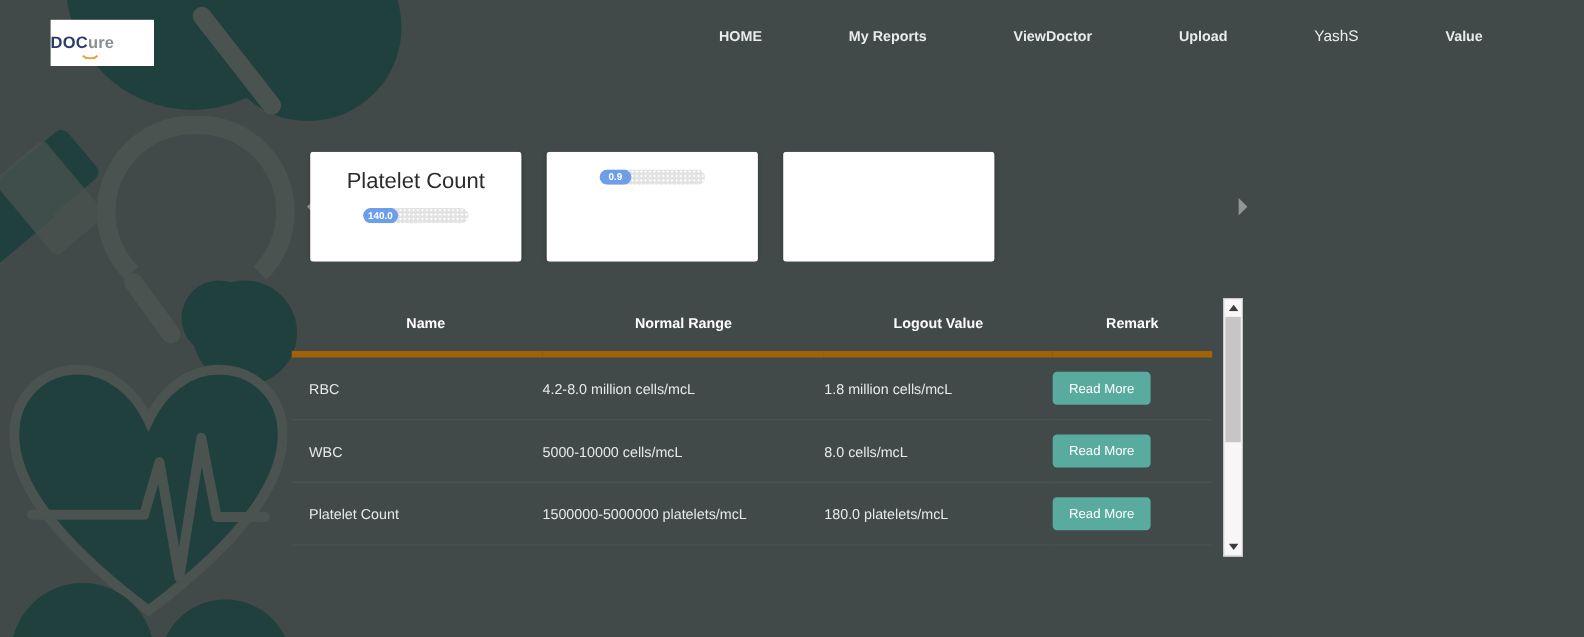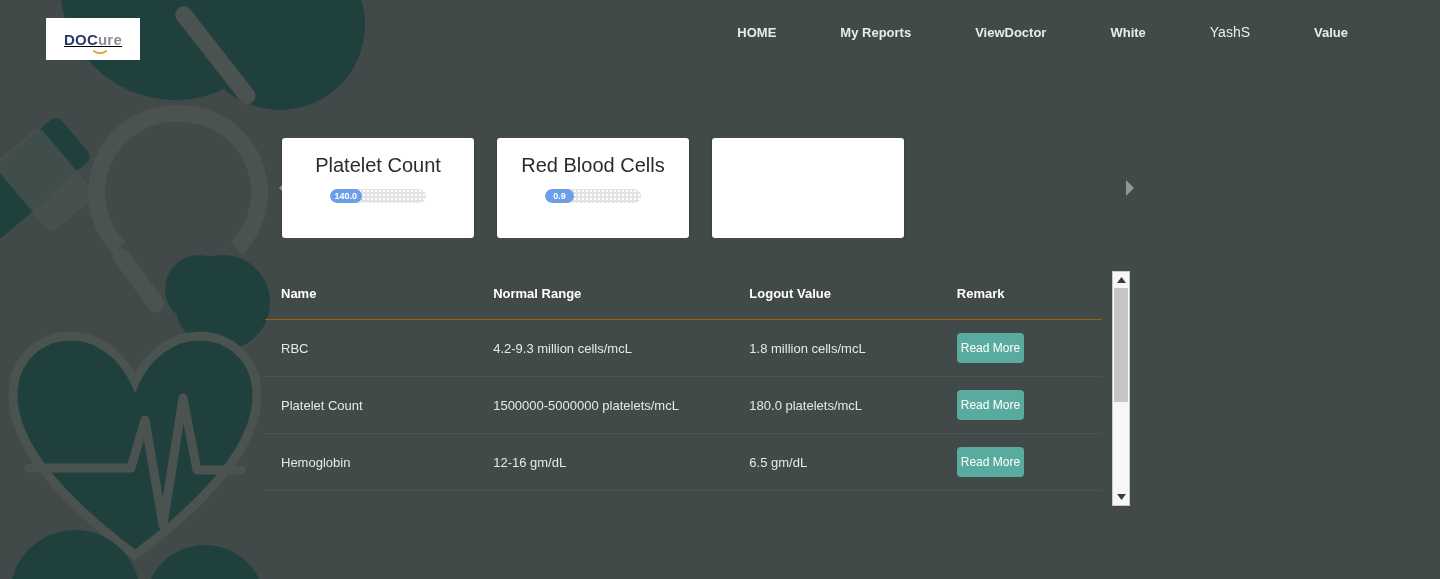--- a/index.html
+++ b/index.html
@@ -140,23 +140,22 @@
   }
 
   .logo-box {
     margin-left: 46px;
     margin-top: 18px;
     width: 94px;
     height: 42px;
     background: #ffffff;
     display: flex;
     align-items: center;
-    justify-content: center;
-    position: relative;
-    text-decoration: underline;
+    justify-content: flex-start;
+    position: relative;
   }
   .logo-text {
     font-size: 15px;
     font-weight: bold;
     letter-spacing: .2px;
     line-height: 1;
     position: relative;
   }
   .logo-doc { color: #2c3a6b; }
   .logo-ure { color: #8a8f96; }
@@ -171,21 +170,21 @@
     border-left: 2px solid transparent;
     border-right: 2px solid transparent;
   }
 
   .nav {
     margin-left: auto;
     margin-right: 60px;
     margin-top: 24px;
     display: flex;
     align-items: center;
-    gap: 0;
+    gap: 15px;
   }
   .nav-item {
     color: #e9ecec;
     font-size: 13px;
     font-weight: bold;
     text-decoration: none;
     padding: 0 32px;
     white-space: nowrap;
     cursor: pointer;
   }
@@ -281,47 +280,47 @@
     height: 240px;
     overflow: hidden;
     padding-right: 28px;
   }
   table {
     width: 100%;
     border-collapse: collapse;
     table-layout: fixed;
   }
   th {
-    text-align: left;
+    text-align: center;
     color: #ffffff;
     font-size: 13px;
     font-weight: bold;
     padding: 18px 0 18px 0;
-    border-bottom: 1px solid #a16207;
+    border-bottom: 6px solid #a16207;
   }
   td {
     color: #e6e9e9;
     font-size: 13px;
     padding: 13px 0;
     border-bottom: 1px solid #4d5453;
     vertical-align: middle;
   }
   th:nth-child(1), td:nth-child(1) { width: 220px; padding-left: 16px; }
   th:nth-child(2), td:nth-child(2) { width: 247px; }
   th:nth-child(3), td:nth-child(3) { width: 200px; }
   th:nth-child(4), td:nth-child(4) { width: 140px; }
 
   .read-more {
     background: #5aab9f;
     color: #ffffff;
     border: none;
     border-radius: 4px;
     font-size: 12px;
     font-family: "Liberation Sans", sans-serif;
-    padding: 8px 4px;
+    padding: 8px 15px;
     cursor: pointer;
     white-space: nowrap;
   }
 
   
   .vscroll {
     position: absolute;
     right: 0;
     top: 3px;
     width: 18px;
@@ -387,21 +386,21 @@
     <div class="logo-text">
       <span class="logo-doc">DOC</span><span class="logo-ure">ure</span>
       <span class="logo-smile"></span>
     </div>
   </div>
 
   <nav class="nav">
     <a class="nav-item">HOME</a>
     <a class="nav-item">My Reports</a>
     <a class="nav-item">ViewDoctor</a>
-    <a class="nav-item">White</a>
+    <a class="nav-item">Upload</a>
     <a class="nav-item user">YashS</a>
     <a class="nav-item">Value</a>
   </nav>
 </header>
 
 <section class="carousel">
 
   <div class="car-arrow left">
     <svg width="16" height="18" viewBox="0 0 16 18" aria-hidden="true">
       <path d="M11 1 L3 9 L11 17 Z" fill="#8f9694"></path>
@@ -411,21 +410,20 @@
   <div class="cards-row">
 
     <div class="card">
       <div class="card-title">Platelet Count</div>
       <div class="progress">
         <div class="progress-fill" style="width:33%">140.0</div>
       </div>
     </div>
 
     <div class="card">
-      <div class="card-title">Red Blood Cells</div>
       <div class="progress">
         <div class="progress-fill" style="width:30%">0.9</div>
       </div>
     </div>
 
 
     <div class="card">
       <div class="card-title"></div>
     </div>
 
@@ -445,22 +443,30 @@
         <tr>
           <th>Name</th>
           <th>Normal Range</th>
           <th>Logout Value</th>
           <th>Remark</th>
         </tr>
       </thead>
       <tbody>
         <tr>
           <td>RBC</td>
-          <td>4.2-9.3 million cells/mcL</td>
+          <td>4.2-8.0 million cells/mcL</td>
           <td>1.8 million cells/mcL</td>
+          <td>
+            <button class="read-more">Read More</button>
+          </td>
+        </tr>
+        <tr>
+          <td>WBC</td>
+          <td>5000-10000 cells/mcL</td>
+          <td>8.0 cells/mcL</td>
           <td>
             <button class="read-more">Read More</button>
           </td>
         </tr>
         <tr>
           <td>Platelet Count</td>
           <td>1500000-5000000 platelets/mcL</td>
           <td>180.0 platelets/mcL</td>
           <td>
             <button class="read-more">Read More</button>

